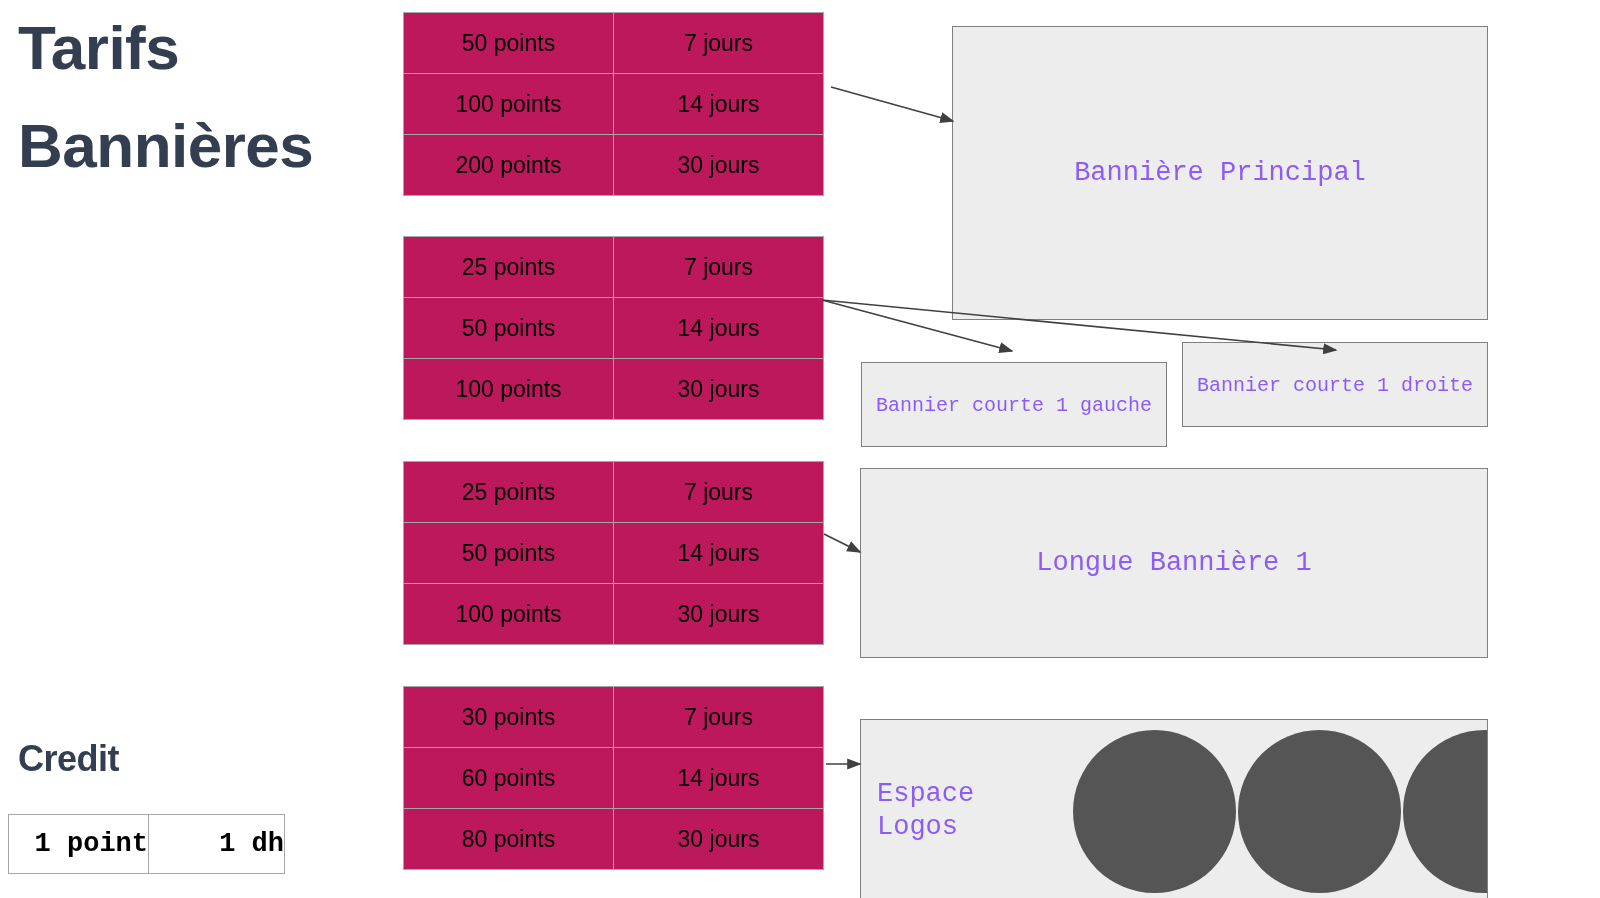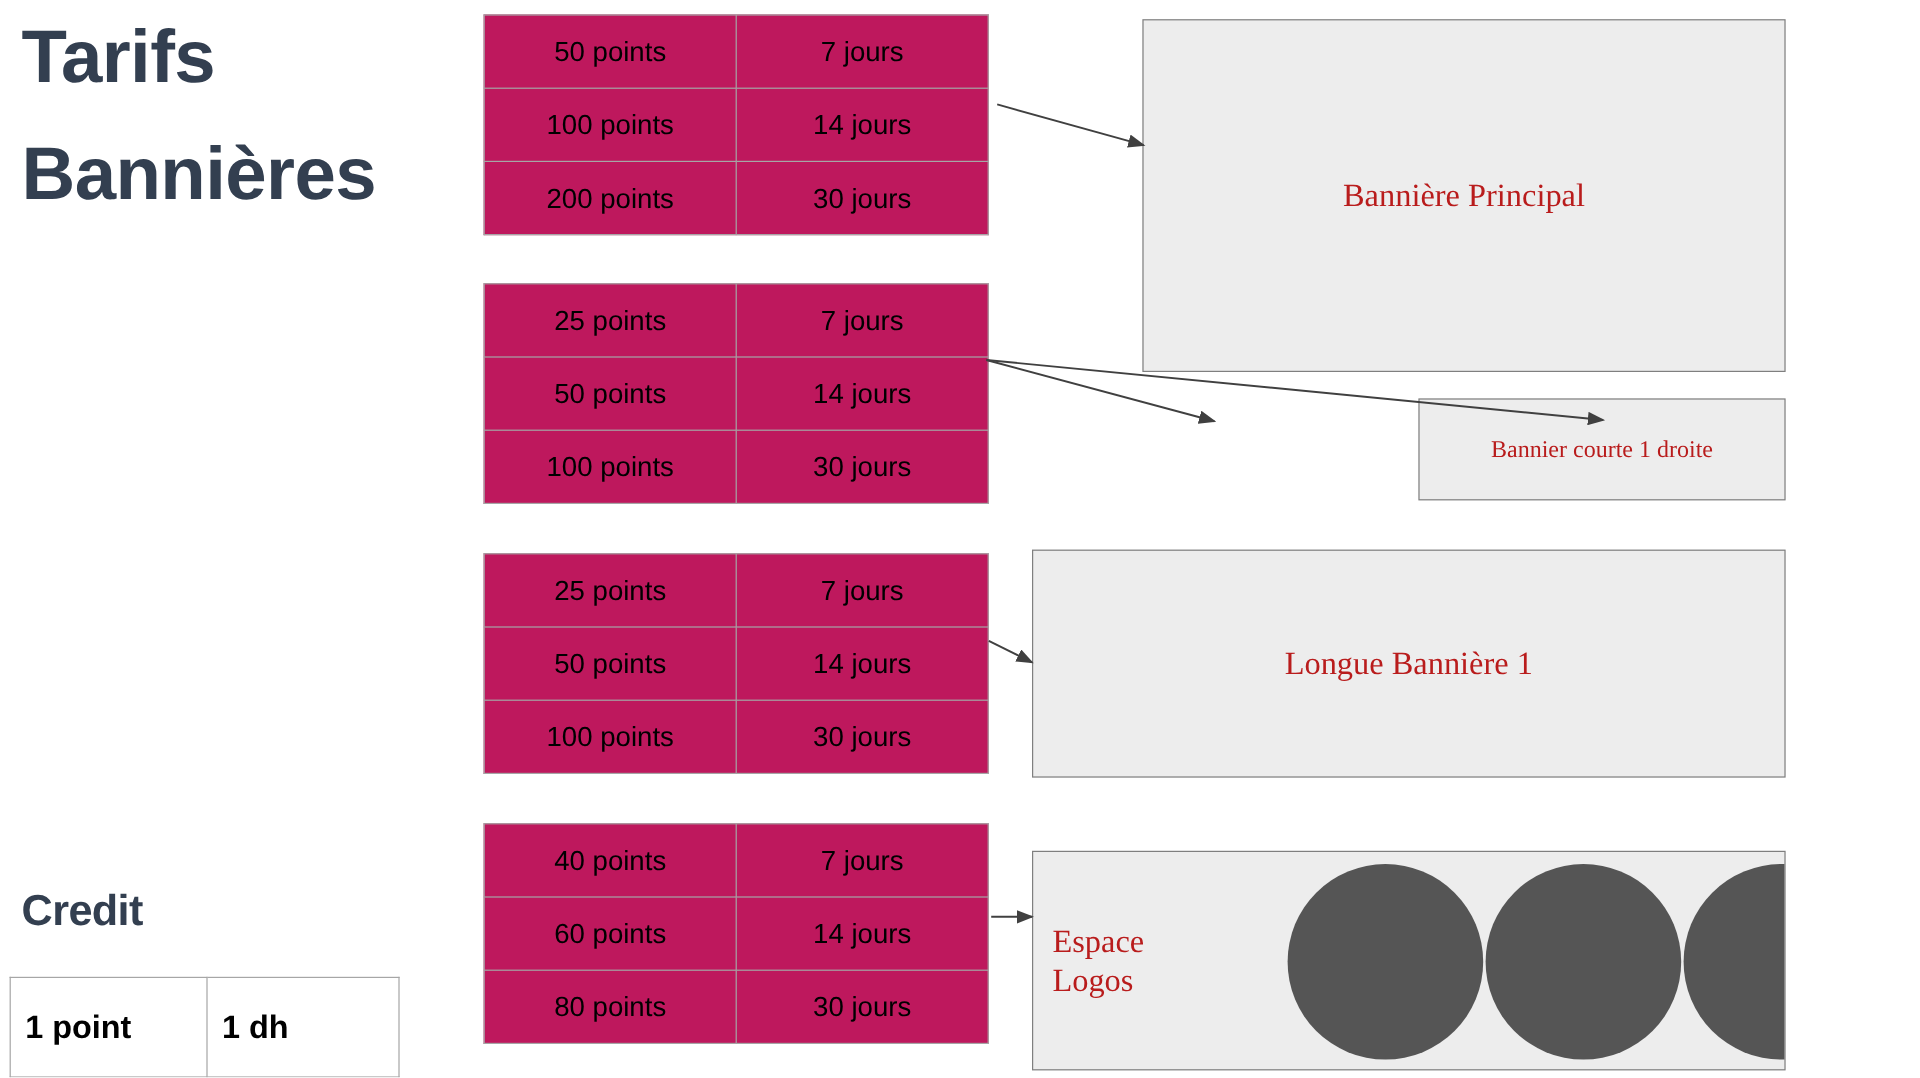--- a/index.html
+++ b/index.html
@@ -76,40 +76,41 @@
   #table-credit {
     position: absolute;
     left: 8px;
     top: 814px;
     border-collapse: collapse;
     table-layout: fixed;
     background: #ffffff;
   }
   #table-credit td {
     border: 1px solid #a6a6a6;
-    text-align: left;
+    text-align: right;
     vertical-align: middle;
     font-weight: bold;
     font-size: 27px;
     color: #000000;
     height: 58px;
-    padding: 12px;
-    font-family: Liberation Sans, sans-serif;
+    padding: 0;
+    font-family: Liberation Mono, monospace;
   }
   #table-credit td.c1 { width: 139px; }
   #table-credit td.c2 { width: 135px; }
 
   
   .banner-box {
     position: absolute;
     background: #ededed;
     border: 1px solid #7f7f7f;
     box-sizing: border-box;
-    color: #b91c1c;
-    font-family: Liberation Serif, serif;
+    color: #8b5cf6;
+    font-family: Liberation Mono, monospace;
+    margin-top: 10px;
   }
   .banner-box .banner-label {
     position: absolute;
     left: 0;
     right: 0;
     top: 50%;
     transform: translateY(-50%);
     text-align: center;
     font-size: 27px;
     line-height: 33px;
@@ -240,21 +241,21 @@
       <tr>
         <td class="col-points">100 points</td>
         <td class="col-days">30 jours</td>
       </tr>
     </tbody>
   </table>
 
   <table class="price-table" id="table-logos">
     <tbody>
       <tr>
-        <td class="col-points">40 points</td>
+        <td class="col-points">30 points</td>
         <td class="col-days">7 jours</td>
       </tr>
       <tr>
         <td class="col-points">60 points</td>
         <td class="col-days">14 jours</td>
       </tr>
       <tr>
         <td class="col-points">80 points</td>
         <td class="col-days">30 jours</td>
       </tr>
@@ -267,20 +268,23 @@
         <td class="c1">1 point</td>
         <td class="c2">1 dh</td>
       </tr>
     </tbody>
   </table>
 
   <div class="banner-box" id="banner-principal">
     <div class="banner-label">Bannière Principal</div>
   </div>
 
+  <div class="banner-box" id="banner-courte-gauche">
+    <div class="banner-label">Bannier courte 1 gauche</div>
+  </div>
 
   <div class="banner-box" id="banner-courte-droite">
     <div class="banner-label">Bannier courte 1 droite</div>
   </div>
 
   <div class="banner-box" id="banner-longue">
     <div class="banner-label">Longue Bannière 1</div>
   </div>
 
   <div class="banner-box" id="banner-logos">

